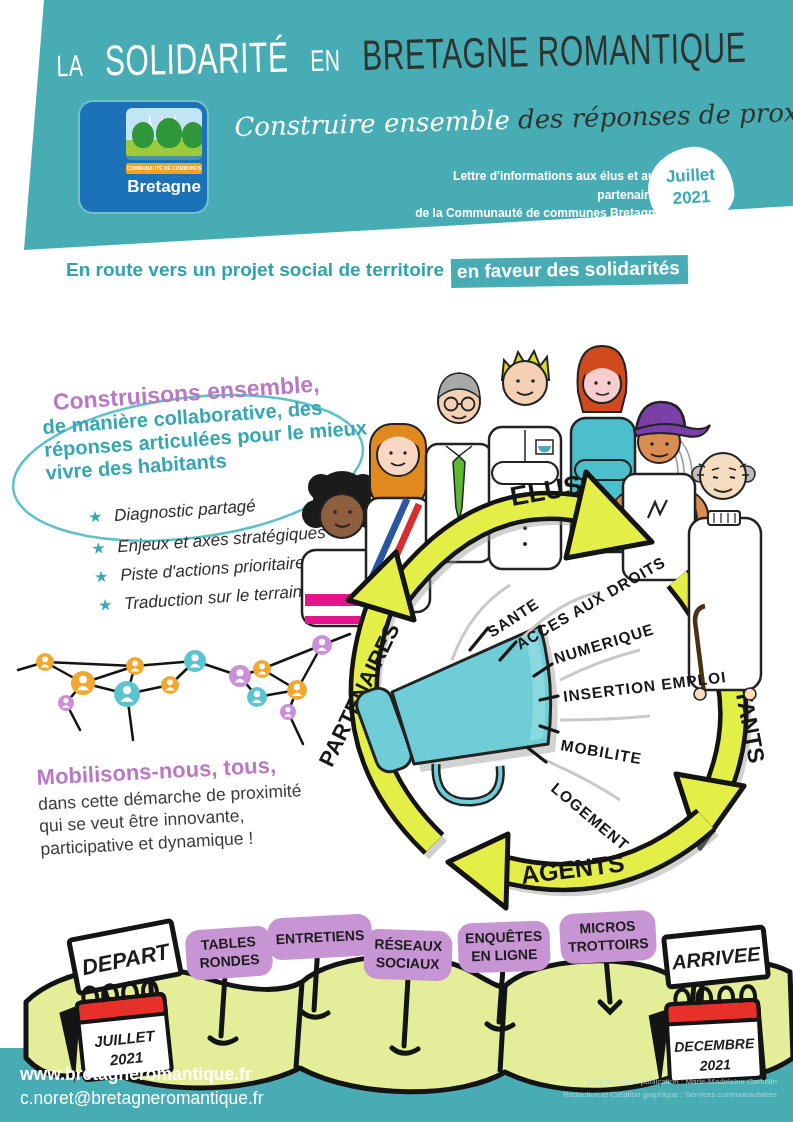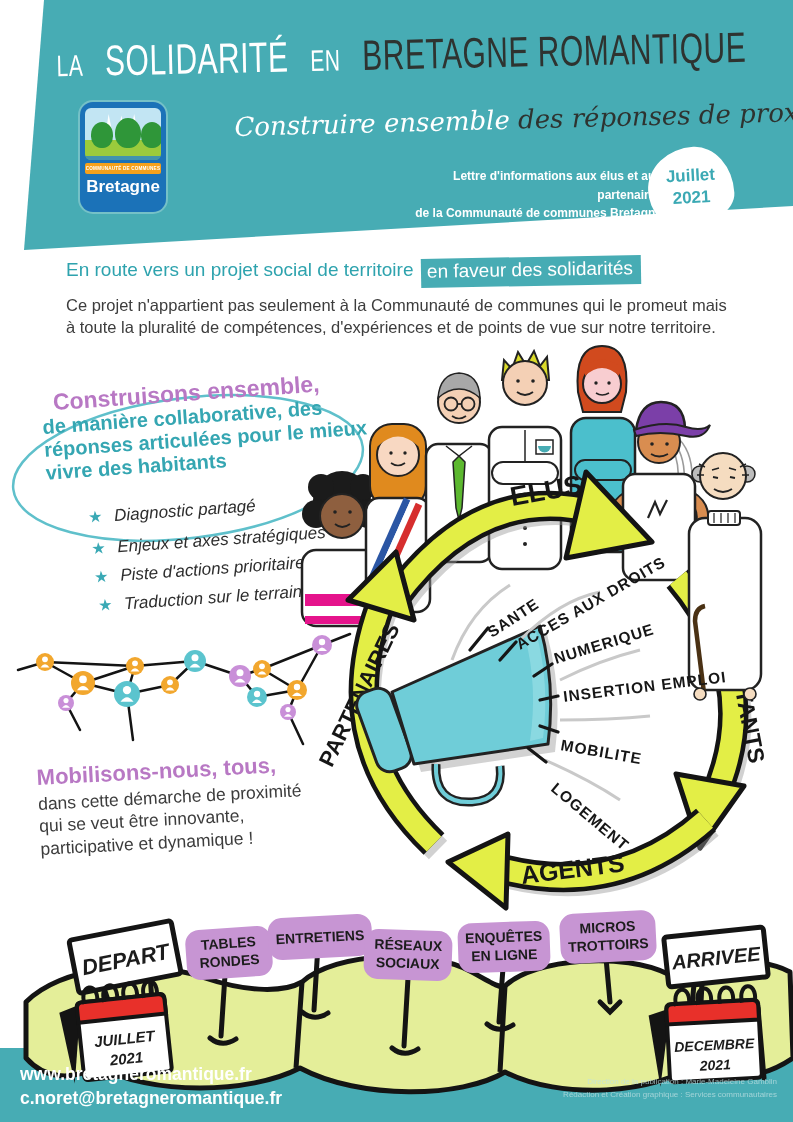--- a/index.html
+++ b/index.html
@@ -21,36 +21,36 @@
     transform:rotate(-1.5deg);transform-origin:left top;}
   .sub-title .dark{color:#2E3330;}
   .hdr-info{position:absolute;left:390px;top:167px;width:272px;text-align:right;color:#fff;
     font-size:12px;font-weight:bold;line-height:1.55;}
   .date-badge{position:absolute;left:648px;top:147px;width:86px;height:80px;background:#fff;
     border-radius:55% 45% 62% 38% / 52% 60% 40% 48%;color:#3BA9B4;font-size:17px;
     font-weight:bold;text-align:center;display:flex;flex-direction:column;
     justify-content:center;gap:2px;transform:rotate(-3deg);}
   
   .logo{position:absolute;left:80px;top:102px;width:86px;height:110px;background:#1B72B8;
-    border-radius:13px;overflow:hidden;box-shadow:0 0 0 2px rgba(255,255,255,.25);}
+    border-radius:13px;overflow:hidden;box-shadow:0 0 0 2px rgba(255,255,255,.25);padding-left:41px;}
   .logo-art{position:relative;height:52px;margin:6px 5px 0;border-radius:6px;overflow:hidden;
     background:linear-gradient(#C2E5F3 0 62%,#9BCB3C 62% 100%);}
   .castle{position:absolute;left:18px;top:6px;width:40px;height:16px;background:#fff;
     clip-path:polygon(8% 100%,14% 0,22% 100%,38% 100%,46% 10%,54% 100%,70% 100%,78% 0,86% 100%);}
   .tree{position:absolute;width:22px;height:26px;background:#2F9639;border-radius:50% 50% 45% 45%;}
   .t1{left:6px;top:14px;} .t2{left:30px;top:10px;width:26px;height:30px;} .t3{left:56px;top:14px;}
   .water{position:absolute;left:0;bottom:0;width:100%;height:4px;background:#2B86C8;opacity:.8;}
   .logo-band{margin:3px 5px 0;height:11px;background:#F5A11C;color:#fff;border-radius:2px;
     font-size:4.6px;font-weight:bold;text-align:center;line-height:11px;letter-spacing:.2px;}
   .logo-name{text-align:center;color:#fff;margin-top:4px;line-height:1.05;}
   .logo-name .b{font-size:17px;font-weight:bold;}
   .logo-name .r{font-size:13px;font-family:"Liberation Serif",serif;margin-top:44px;}
 
   
-  .intro-h{position:absolute;left:66px;top:257px;font-size:19px;font-weight:normal;
+  .intro-h{position:absolute;left:66px;top:257px;font-size:19px;font-weight:bold;
     color:#2EA3AE;white-space:nowrap;}
   .intro-h .hl{background:#47ACB4;color:#fff;padding:2px 8px 5px 6px;display:inline-block;
     transform:rotate(-1deg);margin-left:2px;}
   .intro-p{position:absolute;left:66px;top:295px;width:668px;font-size:16.5px;color:#3d3d3d;
     line-height:1.32;}
 
   
   .collab{position:absolute;left:40px;top:390px;transform:rotate(-4deg);
     transform-origin:left top;line-height:1.14;white-space:nowrap;}
   .collab .accent{font-size:23px;font-weight:bold;color:#B878C4;padding-left:12px;}
@@ -67,21 +67,21 @@
 
   
   .ellipse-svg{position:absolute;left:0;top:376px;pointer-events:none;}
   .net-svg{position:absolute;left:0;top:628px;pointer-events:none;}
   .cycle-svg{position:absolute;left:0;top:330px;pointer-events:none;}
   .tl-svg{position:absolute;left:0;top:895px;pointer-events:none;}
 
   
   .footer-band{position:absolute;left:0;top:1048px;width:793px;height:74px;background:#47ACB4;}
   .footer-site{position:absolute;left:20px;top:1064px;color:#fff;font-weight:bold;font-size:17.5px;text-align:center;}
-  .footer-mail{position:absolute;left:20px;top:1088px;color:#fff;font-weight:bold;font-size:17.5px;}
+  .footer-mail{position:absolute;left:20px;top:1088px;color:#fff;font-weight:normal;font-size:17.5px;}
   .footer-credits{position:absolute;right:16px;top:1076px;text-align:right;color:#BFE0E3;
     opacity:.75;font-size:8px;line-height:1.6;}
 
   .actor-label{font-weight:bold;fill:#161616;}
   .theme-label{font-weight:bold;fill:#161616;font-size:15.5px;letter-spacing:1px;}
   .signtxt{font-weight:bold;fill:#1c1c1c;font-size:14px;text-anchor:middle;}
   .caltxt{font-weight:bold;font-style:italic;fill:#1c1c1c;text-anchor:middle;}
 </style>
 </head>
 <body>
@@ -124,21 +124,20 @@
     <div class="logo-name">
       <div class="b">Bretagne</div>
       <div class="r">romantique</div>
     </div>
   </div>
 
   <div class="intro-h">
     <span>En route vers un projet social de territoire</span>
     <span class="hl">en faveur des solidarités</span>
   </div>
-  <div class="intro-p">Ce projet n'appartient pas seulement à la Communauté de communes qui le promeut mais à toute la pluralité  de compétences, d'expériences et de points de vue sur notre territoire.</div>
 
   <svg class="ellipse-svg" width="380" height="190" viewBox="0 0 380 190">
     <ellipse cx="188" cy="92" rx="176" ry="70" fill="none" stroke="#5FC0CB" stroke-width="2.5" transform="rotate(-7 188 92)"></ellipse>
   </svg>
 
   <div class="collab">
     <div class="accent">Construisons ensemble,</div>
     <div class="tealline">de manière collaborative, des</div>
     <div class="tealline">réponses articulées pour le mieux</div>
     <div class="tealline">vivre des habitants</div>

